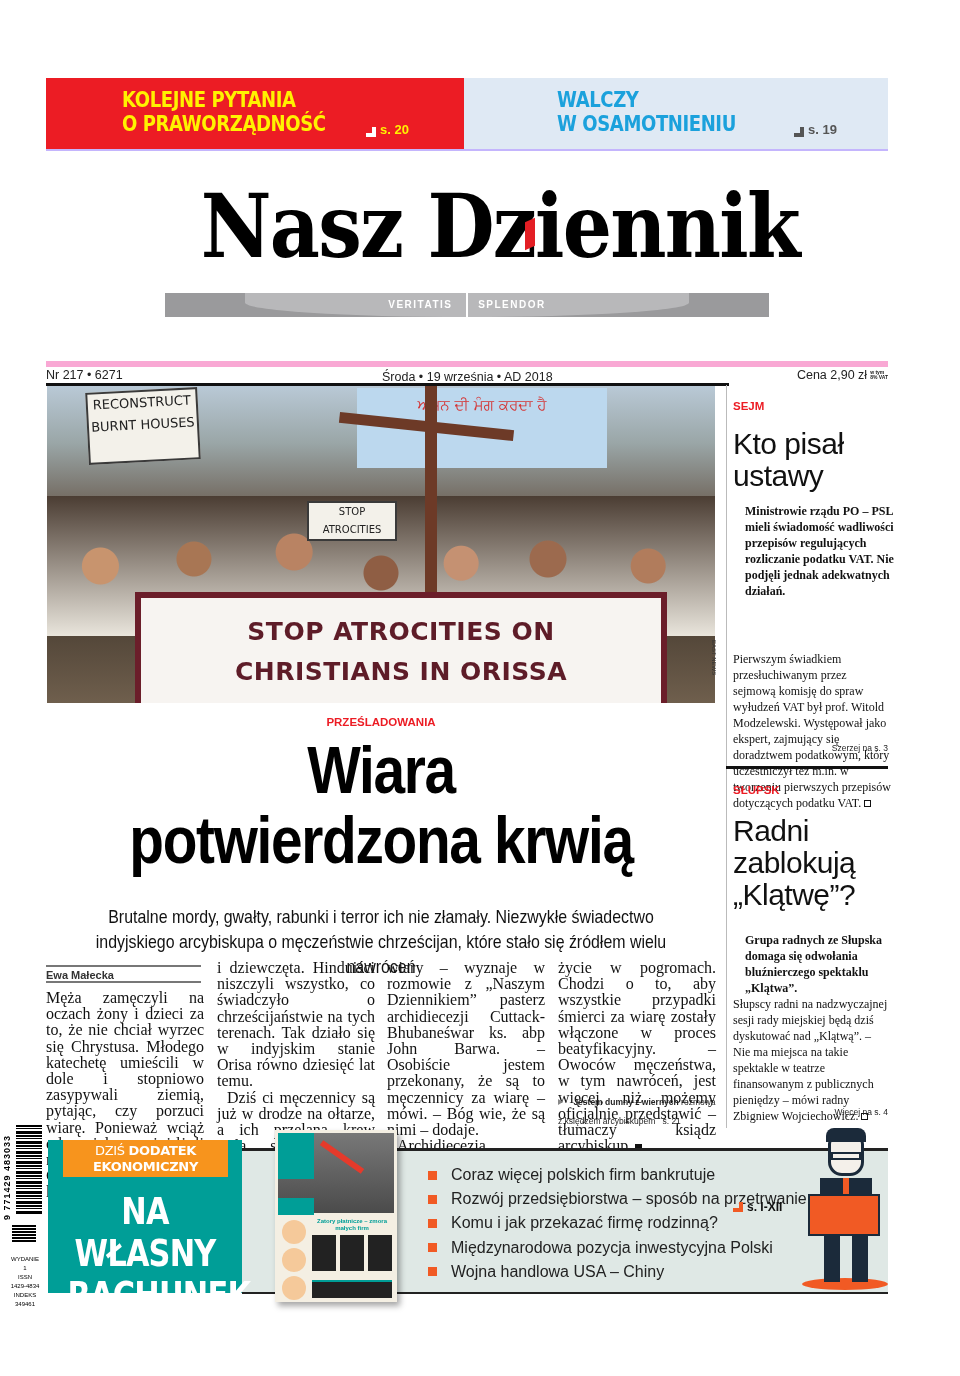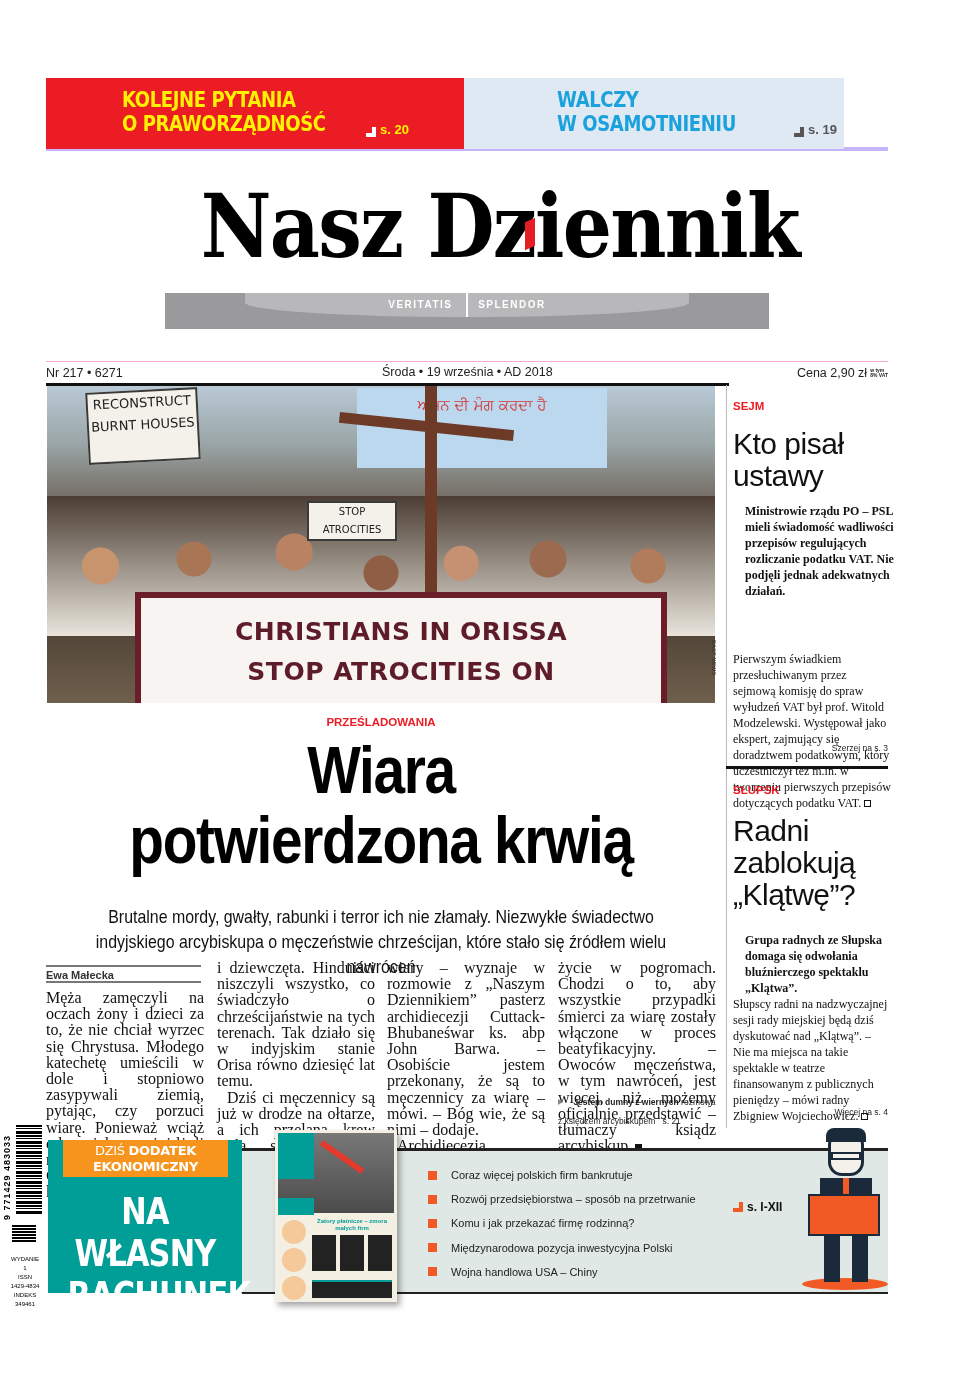--- a/index.html
+++ b/index.html
@@ -3,44 +3,44 @@
 <meta charset="utf-8">
 <style>
   * { box-sizing: border-box; margin: 0; padding: 0; }
   html, body { width: 960px; height: 1376px; background: #ffffff; overflow: hidden; }
   body { position: relative; font-family: "Liberation Sans", sans-serif; color: #111; }
 
   
   .teasers { position: absolute; left: 46px; top: 78px; width: 842px; height: 73px; display: flex; border-bottom: 4px solid #c4b5fd; }
   .teaser { position: relative; height: 71px; }
   .teaser-red { width: 418px; background: #ec1c24; }
-  .teaser-blue { width: 380px; background: #dfe9f4; }
+  .teaser-blue { width: 424px; background: #dfe9f4; }
   .teaser-title { position: absolute; top: 10px; font-family: "DejaVu Sans", sans-serif; font-weight: bold; font-size: 22px; line-height: 24px; letter-spacing: -0.5px; transform: scaleX(0.82); transform-origin: left top; }
   .teaser-red .teaser-title { left: 76px; color: #fff200; }
   .teaser-blue .teaser-title { left: 93px; color: #1ba1dc; }
   .teaser-page { position: absolute; top: 44px; font-size: 13px; font-weight: bold; display: flex; align-items: flex-end; gap: 4px; }
   .teaser-red .teaser-page { left: 320px; color: #fff200; }
   .teaser-blue .teaser-page { left: 330px; color: #555; }
   .corner-icon { display: inline-block; width: 10px; height: 10px; position: relative; }
   .corner-icon::before { content: ""; position: absolute; right: 0; bottom: 0; width: 10px; height: 4px; background: currentColor; }
   .corner-icon::after { content: ""; position: absolute; right: 0; bottom: 0; width: 4px; height: 10px; background: currentColor; }
   .teaser-red .corner-icon { color: #ffffff; }
   .teaser-blue .corner-icon { color: #555; }
 
   
   .masthead { position: absolute; left: 160px; top: 176px; width: 620px; height: 100px; text-align: center; }
   .masthead-title { font-family: "DejaVu Serif", serif; font-weight: bold; font-size: 88px; line-height: 100px; letter-spacing: -2px; color: #000; transform: scaleX(0.88); white-space: nowrap; display: inline-block; }
   .flag-mark { position: absolute; left: 365px; top: 44px; width: 10px; height: 28px; background: #e31e24; transform: skewY(-25deg); }
-  .motto-bar { position: absolute; left: 165px; top: 293px; width: 604px; height: 36px; background: #9a9a9c; overflow: hidden; padding-left: 48px; }
+  .motto-bar { position: absolute; left: 165px; top: 293px; width: 604px; height: 24px; background: #9a9a9c; overflow: hidden; padding-left: 48px; }
   .motto-bar::before { content: ""; position: absolute; left: 80px; right: 80px; top: 0; height: 24px; background: #b8b8ba; border-radius: 0 0 50% 50% / 0 0 60% 60%; }
   .motto { position: absolute; left: 0; right: 0; top: 6px; text-align: center; font-size: 10px; font-weight: bold; letter-spacing: 1.5px; color: #fff; }
   .motto-divider { position: absolute; left: 301px; top: 0; width: 2px; height: 24px; background: #fff; }
 
   
-  .issue-line { position: absolute; left: 46px; top: 361px; width: 842px; height: 22px; border-top: 1px solid #f9a8d4; display: flex; justify-content: space-between; align-items: center; font-size: 12.5px; color: #222; }
+  .issue-line { position: absolute; left: 46px; top: 361px; width: 842px; height: 22px; border-top: 6px solid #f9a8d4; display: flex; justify-content: space-between; align-items: center; font-size: 12.5px; color: #222; }
   .issue-line .date { position: absolute; left: 336px; top: 3px; }
   .issue-line .price { display: flex; align-items: center; gap: 3px; }
   .vat-mark { font-size: 5px; line-height: 5px; font-weight: bold; }
   .black-rule { position: absolute; left: 46px; top: 383px; width: 683px; height: 3px; background: #111; }
 
   
   .photo { position: absolute; left: 47px; top: 386px; width: 668px; height: 317px; overflow: hidden; background: linear-gradient(180deg, #b9c9d6 0%, #9aa6a7 18%, #6b5e52 40%, #3c3228 60%, #6f5f4d 100%); }
   .photo .sign { position: absolute; background: #f3f1ea; border: 2px solid #3a3a3a; font-family: "DejaVu Sans", sans-serif; color: #222; text-align: center; }
   .sign-reconstruct { left: 40px; top: 4px; width: 112px; height: 72px; font-size: 13px; line-height: 22px; transform: rotate(-3deg); }
   .banner-punjabi { left: 310px; top: 2px; width: 250px; height: 80px; background: #bcd8ee !important; border: none !important; color: #d43636 !important; font-size: 15px; line-height: 34px; }
@@ -106,21 +106,21 @@
   .cover-photo { position: absolute; left: 3px; top: 3px; width: 116px; height: 80px; background: linear-gradient(180deg, #787878, #4b4b4b); }
   .cover-teal { position: absolute; left: 3px; top: 3px; width: 36px; height: 46px; background: #009e97; }
   .cover-teal2 { position: absolute; left: 3px; top: 68px; width: 36px; height: 17px; background: #009e97; }
   .cover-arrow { position: absolute; left: 42px; top: 24px; width: 50px; height: 6px; background: #e53a2b; transform: rotate(35deg); }
   .cover-circle { position: absolute; left: 7px; width: 24px; height: 24px; border-radius: 50%; background: #f5c99a; }
   .cover-head { position: absolute; left: 40px; top: 88px; font-size: 6px; font-weight: bold; color: #009e97; line-height: 7px; text-align: center; width: 74px; }
   .cover-blocks { position: absolute; left: 37px; top: 105px; width: 80px; height: 36px; background: repeating-linear-gradient(90deg, #222 0 24px, #f4efe3 24px 28px); }
   .cover-foot { position: absolute; left: 37px; top: 150px; width: 80px; height: 18px; background: #222; border-top: 2px solid #009e97; }
 
   .supp-list { position: absolute; left: 428px; top: 1163px; list-style: none; }
-  .supp-list li { display: flex; align-items: center; font-size: 11px; line-height: 24.2px; color: #222; white-space: nowrap; }
+  .supp-list li { display: flex; align-items: center; font-size: 16px; line-height: 24.2px; color: #222; white-space: nowrap; }
   .sq-icon { display: inline-block; width: 9px; height: 9px; background: #f15a24; margin-right: 14px; flex: none; }
   .supp-pages { position: absolute; left: 733px; top: 1200px; font-size: 12px; font-weight: bold; color: #111; display: flex; align-items: center; gap: 4px; }
   .supp-pages .corner-icon { color: #f15a24; }
 
   .figure { position: absolute; left: 800px; top: 1128px; width: 90px; height: 165px; }
   .fig-head { position: absolute; left: 28px; top: 8px; width: 36px; height: 40px; background: #f4f0ea; border: 3px solid #1b2a3a; border-radius: 8px 8px 14px 14px; }
   .fig-hair { position: absolute; left: 26px; top: 0; width: 40px; height: 14px; background: #1b2a3a; border-radius: 8px 8px 0 0; }
   .fig-glasses { position: absolute; left: 31px; top: 24px; width: 30px; height: 8px; border: 2px solid #1b2a3a; }
   .fig-body { position: absolute; left: 20px; top: 50px; width: 52px; height: 50px; background: #1b2a3a; }
   .fig-tie { position: absolute; left: 43px; top: 50px; width: 6px; height: 24px; background: #f15a24; }
@@ -181,22 +181,22 @@
 <div class="black-rule"></div>
 
 <div class="photo">
   <div class="sign banner-punjabi">ਅਮਨ ਦੀ ਮੰਗ ਕਰਦਾ ਹੈ</div>
   <div class="sign sign-reconstruct">RECONSTRUCT BURNT HOUSES</div>
   <div class="crowd"></div>
   <div class="sign sign-stop">STOP ATROCITIES</div>
   <div class="cross-h"></div>
   <div class="cross-v"></div>
   <div class="big-banner">
+    <div>STOP ATROCITIES ON</div>
     <div>CHRISTIANS IN ORISSA</div>
-    <div>STOP ATROCITIES ON</div>
   </div>
 </div>
 <div class="photo-credit">EAST NEWS</div>
 
 <div class="kicker">PRZEŚLADOWANIA</div>
 <div class="headline">
   <div>Wiara</div>
   <div>potwierdzona krwią</div>
 </div>
 <div class="deck">Brutalne mordy, gwałty, rabunki i terror ich nie złamały. Niezwykłe świadectwo indyjskiego arcybiskupa o męczeństwie chrześcijan, które stało się źródłem wielu nawróceń</div>

